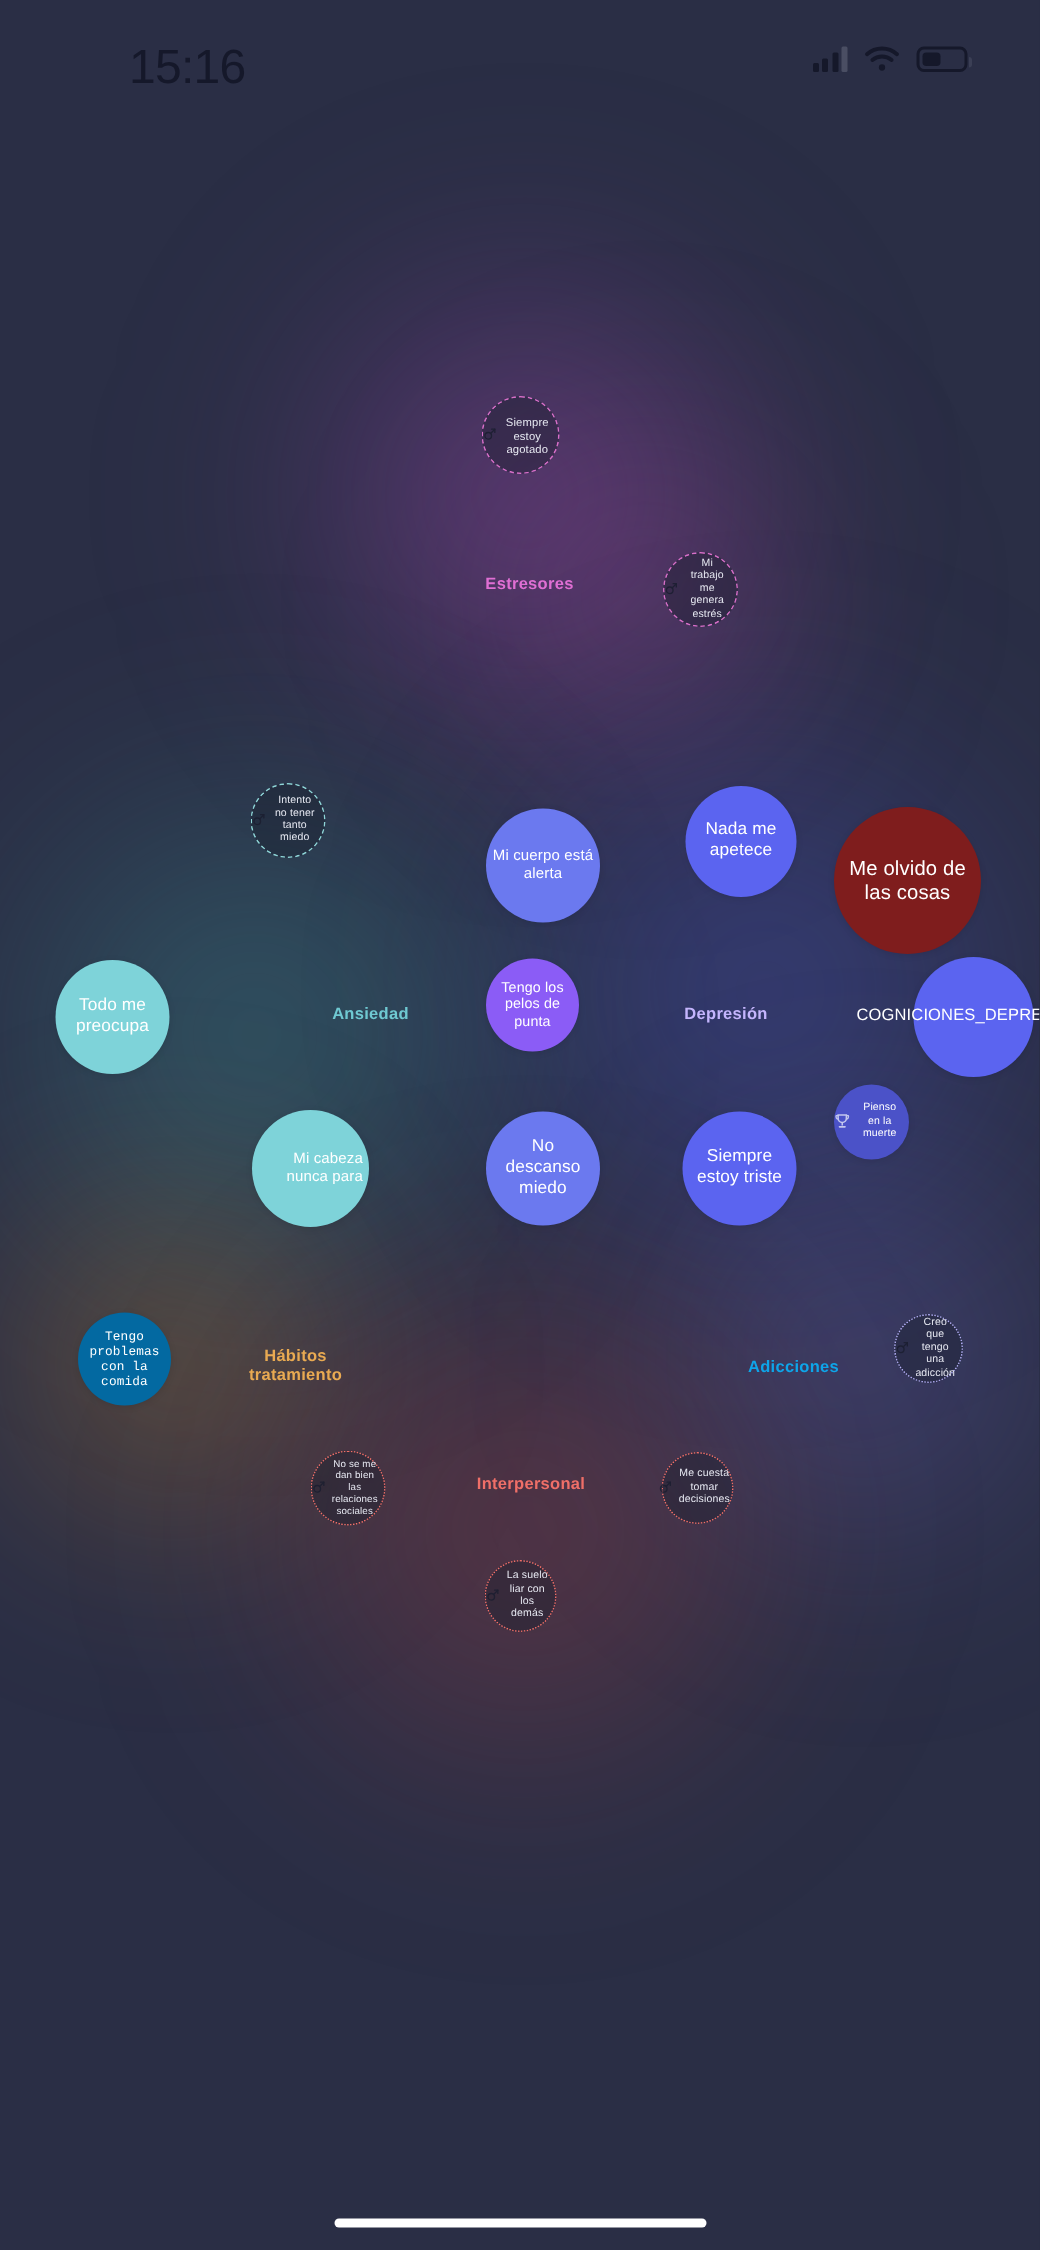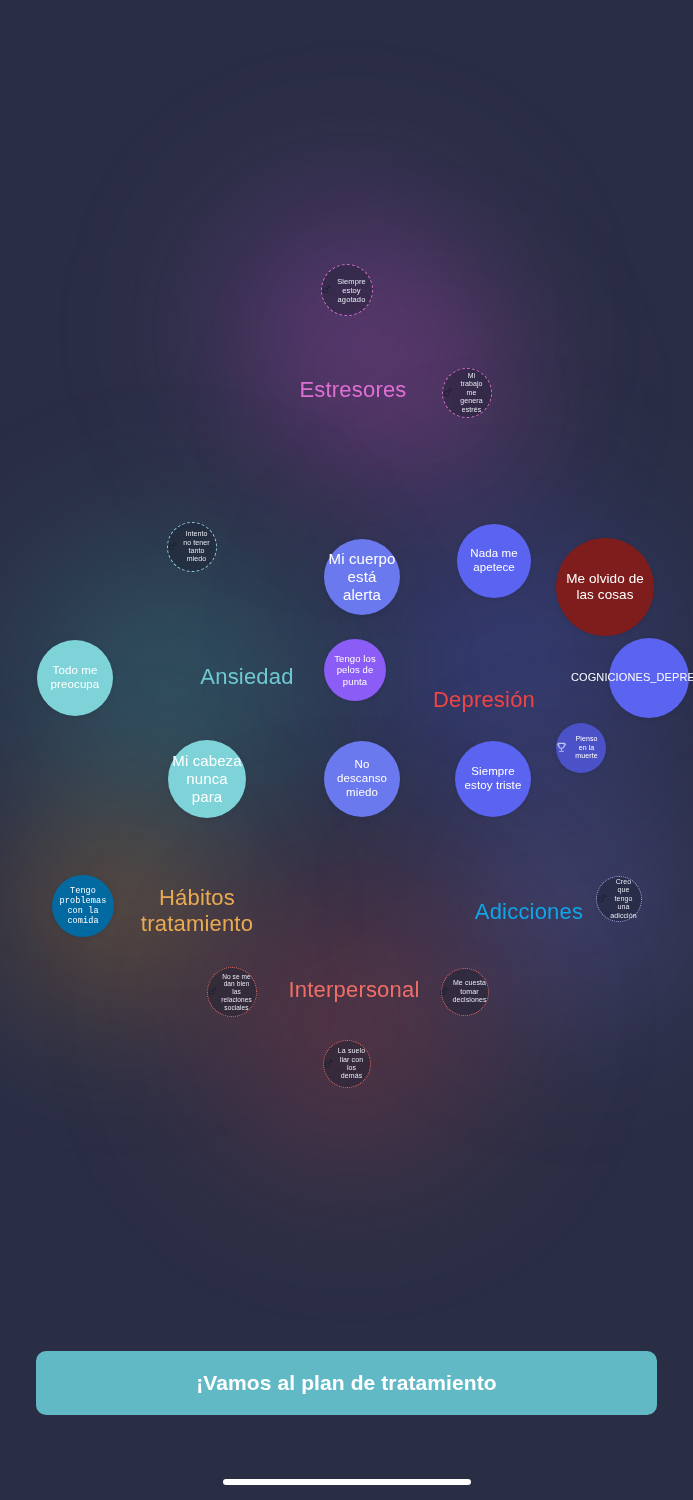--- a/index.html
+++ b/index.html
@@ -51,21 +51,21 @@
   
   .blob {
     position:absolute; border-radius:50%;
     filter:blur(62px);
     pointer-events:none;
   }
 
   
   .cluster-label {
     position:absolute;
-    font-size:22px; font-weight:normal;
+    font-size:11px; font-weight:bold;
     letter-spacing:0.2px;
     line-height:1.18;
     text-align:center;
     transform:translate(-50%,-50%);
     z-index:12;
     white-space:pre-line;
   }
 
   
   .bubble {
@@ -128,21 +128,21 @@
       <div class="blob" style="left: -45px; top: 475px; width: 430px; height: 430px; background: radial-gradient(circle, rgba(60, 155, 155, 0.42) 0%, rgba(60, 155, 155, 0) 72%);"></div>
       <div class="blob" style="left: 295px; top: 445px; width: 430px; height: 430px; background: radial-gradient(circle, rgba(78, 90, 215, 0.4) 0%, rgba(78, 90, 215, 0) 72%);"></div>
       <div class="blob" style="left: -35px; top: 760px; width: 300px; height: 300px; background: radial-gradient(circle, rgba(215, 145, 45, 0.4) 0%, rgba(215, 145, 45, 0) 72%);"></div>
       <div class="blob" style="left: 405px; top: 735px; width: 340px; height: 340px; background: radial-gradient(circle, rgba(125, 115, 220, 0.32) 0%, rgba(125, 115, 220, 0) 72%);"></div>
       <div class="blob" style="left: 135px; top: 805px; width: 430px; height: 430px; background: radial-gradient(circle, rgba(200, 70, 70, 0.34) 0%, rgba(200, 70, 70, 0) 72%);"></div>
     </div>
 
   <div id="cluster-layer">
       <div class="cluster-label" style="left: 353px; top: 390px; color: rgb(224, 111, 212);">Estresores</div>
       <div class="cluster-label" style="left: 247px; top: 677px; color: rgb(111, 201, 210);">Ansiedad</div>
-      <div class="cluster-label" style="left: 484px; top: 700px; color: #ef4444;">Depresión</div>
+      <div class="cluster-label" style="left: 484px; top: 677px; color: #c4b5fd;">Depresión</div>
       <div class="cluster-label" style="left: 197px; top: 911px; color: rgb(233, 170, 82);">Hábitos
 tratamiento</div>
       <div class="cluster-label" style="left: 529px; top: 912px; color: #0ea5e9;">Adicciones</div>
       <div class="cluster-label" style="left: 354px; top: 990px; color: rgb(239, 111, 104);">Interpersonal</div>
     </div>
 
   <div id="bubble-layer">
       <div class="bubble outline" style="left: 347px; top: 290px; width: 52px; height: 52px; border-color: rgb(216, 111, 201);">
         <span class="icon" style="width: 9px; height: 9px;">
           <svg viewBox="0 0 16 16" width="9" height="9">
@@ -170,24 +170,24 @@
             <path d="M9.3 6.7 L14 2" stroke="#1b1e30" stroke-width="1.6" stroke-linecap="round"></path>
             <path d="M10.2 2 H14 V5.8" fill="none" stroke="#1b1e30" stroke-width="1.6" stroke-linejoin="round" stroke-linecap="round"></path>
           </svg>
         </span>
         <span class="label" style="font-size: 7px;">Intento no tener tanto miedo</span>
       </div>
       <div class="bubble filled" style="left: 75px; top: 678px; width: 76px; height: 76px; background: rgb(126, 211, 217);">
         <span class="label" style="font-size: 11.5px;">Todo me preocupa</span>
       </div>
       <div class="bubble filled" style="left: 207px; top: 779px; width: 78px; height: 78px; background: rgb(126, 211, 217);">
-        <span class="label" style="font-size: 15px;">Mi cabeza nunca para</span>
+        <span class="label" style="font-size: 10px; text-align: right;">Mi cabeza nunca para</span>
       </div>
       <div class="bubble filled" style="left: 362px; top: 577px; width: 76px; height: 76px; background: rgb(107, 121, 239);">
-        <span class="label" style="font-size: 15px;">Mi cuerpo está alerta</span>
+        <span class="label" style="font-size: 10px;">Mi cuerpo está alerta</span>
       </div>
       <div class="bubble filled" style="left: 355px; top: 670px; width: 62px; height: 62px; background: #8b5cf6;">
         <span class="label" style="font-size: 9.5px;">Tengo los pelos de punta</span>
       </div>
       <div class="bubble filled" style="left: 362px; top: 779px; width: 76px; height: 76px; background: rgb(107, 121, 239);">
         <span class="label" style="font-size: 11.5px;">No descanso miedo</span>
       </div>
       <div class="bubble filled" style="left: 494px; top: 561px; width: 74px; height: 74px; background: rgb(91, 100, 240);">
         <span class="label" style="font-size: 11.5px;">Nada me apetece</span>
       </div>
@@ -250,18 +250,38 @@
           <svg viewBox="0 0 16 16" width="9" height="9">
             <circle cx="6.2" cy="9.8" r="3.9" fill="none" stroke="#1b1e30" stroke-width="1.6"></circle>
             <path d="M9.3 6.7 L14 2" stroke="#1b1e30" stroke-width="1.6" stroke-linecap="round"></path>
             <path d="M10.2 2 H14 V5.8" fill="none" stroke="#1b1e30" stroke-width="1.6" stroke-linejoin="round" stroke-linecap="round"></path>
           </svg>
         </span>
         <span class="label" style="font-size: 7px;">La suelo liar con los demás</span>
       </div>
     </div>
 
-
-  <div id="cta">¡Vamos al plan de tratamiento</div>
+  <div id="statusbar">
+    <div id="clock">15:16</div>
+    <div id="status-icons">
+      <span class="bars">
+        <i></i>
+          <i></i>
+          <i></i>
+          <i></i>
+      </span>
+      <span class="wifi">
+        <svg viewBox="0 0 24 18" width="24" height="18">
+          <path d="M2 6.2 A15 15 0 0 1 22 6.2" stroke="#15182a" stroke-width="2.6" fill="none" stroke-linecap="round"></path>
+          <path d="M5.6 10 A10 10 0 0 1 18.4 10" stroke="#15182a" stroke-width="2.6" fill="none" stroke-linecap="round"></path>
+          <circle cx="12" cy="15" r="2.1" fill="#15182a"></circle>
+        </svg>
+      </span>
+      <span class="battery">
+          <span style="width:46%"></span>
+        </span>
+    </div>
+  </div>
+
 
   <div id="home-indicator"></div>
 
 </div>
 
 </body></html>

